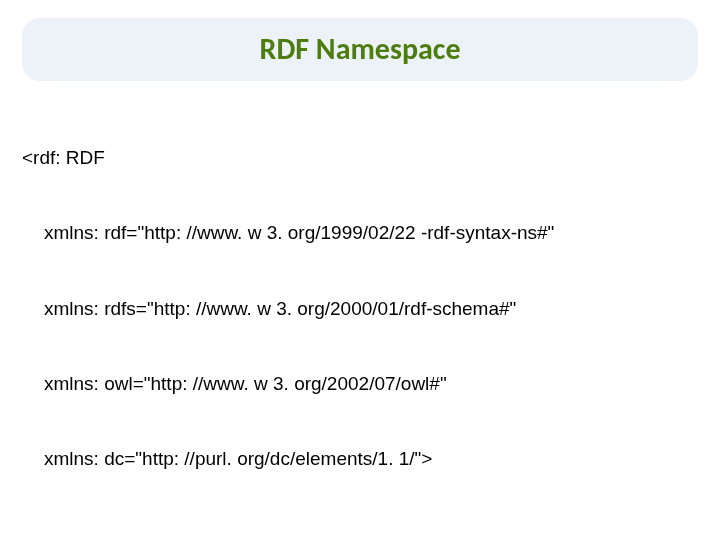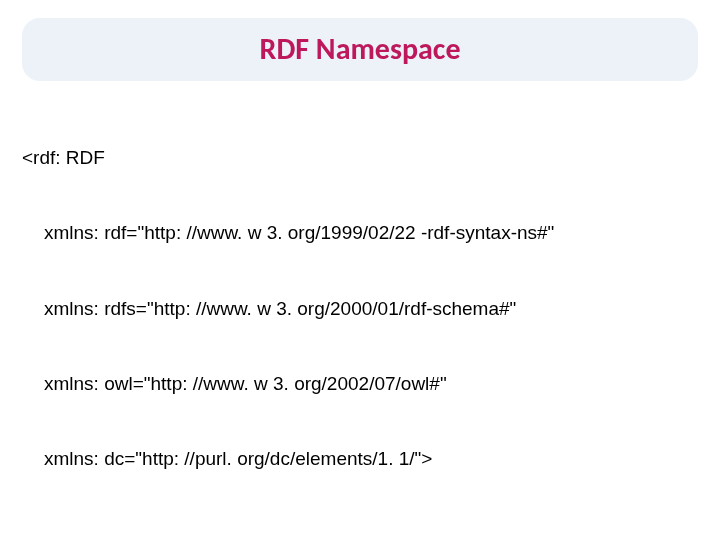--- a/index.html
+++ b/index.html
@@ -22,21 +22,21 @@
     background: #ecf2f8;
     border-radius: 18px;
     padding: 12px 20px 14px 20px;
     text-align: center;
     margin-bottom: 14px;
   }
   .title-box h1 {
     margin: 0;
     font-size: 30px;
     font-weight: 700;
-    color: #be185d;
+    color: #4d7c0f;
     text-align: center;
   }
   .code-block {
     font-size: 19px;
     line-height: 1.32;
     white-space: pre-wrap;
     word-break: break-word;
     margin-bottom: 12px;
     font-family: Liberation Sans, sans-serif;
   }

